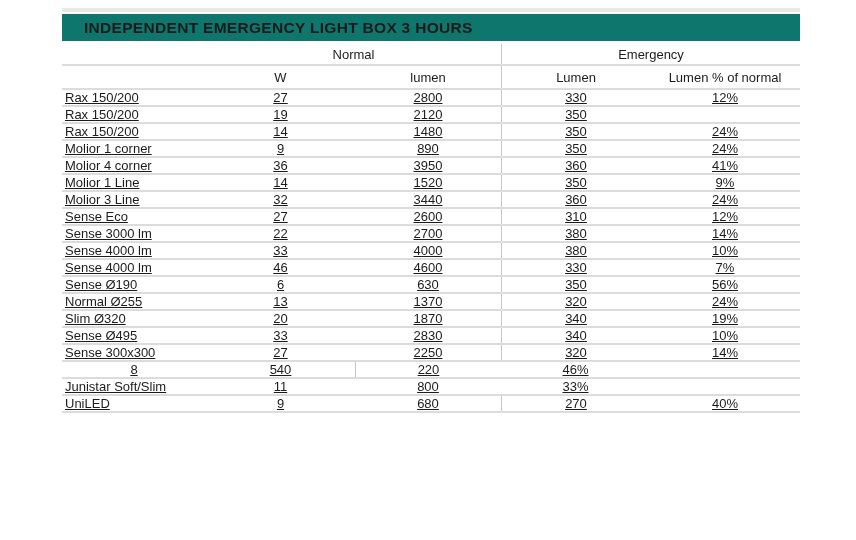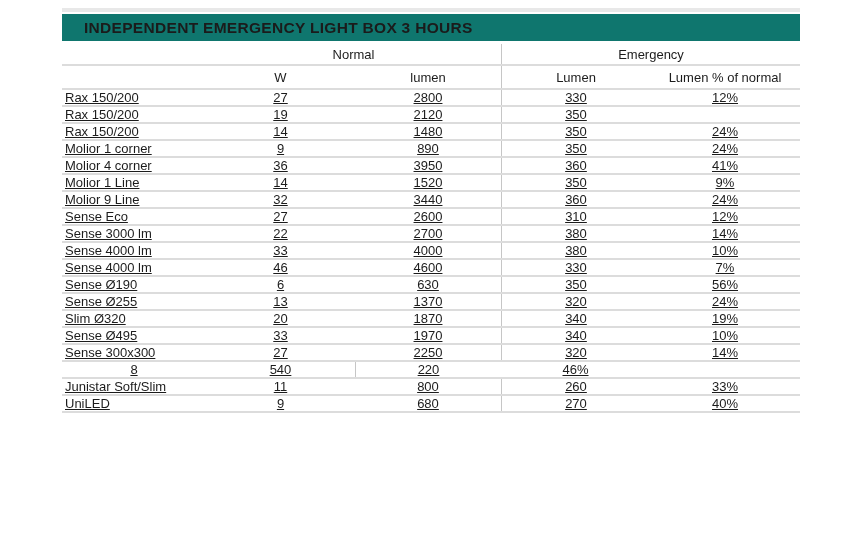--- a/index.html
+++ b/index.html
@@ -109,21 +109,21 @@
 
   <div class="row data-row">
     <div class="cell product">Molior 1 Line</div>
     <div class="cell">14</div>
     <div class="cell">1520</div>
     <div class="cell em-left">350</div>
     <div class="cell">9%</div>
   </div>
 
   <div class="row data-row">
-    <div class="cell product">Molior 9 Line</div>
+    <div class="cell product">Molior 3 Line</div>
     <div class="cell">32</div>
     <div class="cell">3440</div>
     <div class="cell em-left">360</div>
     <div class="cell">24%</div>
   </div>
 
   <div class="row data-row">
     <div class="cell product">Sense Eco</div>
     <div class="cell">27</div>
     <div class="cell">2600</div>
@@ -157,39 +157,39 @@
 
   <div class="row data-row">
     <div class="cell product">Sense Ø190</div>
     <div class="cell">6</div>
     <div class="cell">630</div>
     <div class="cell em-left">350</div>
     <div class="cell">56%</div>
   </div>
 
   <div class="row data-row">
-    <div class="cell product">Sense Ø255</div>
+    <div class="cell product">Normal Ø255</div>
     <div class="cell">13</div>
     <div class="cell">1370</div>
     <div class="cell em-left">320</div>
     <div class="cell">24%</div>
   </div>
 
   <div class="row data-row">
     <div class="cell product">Slim Ø320</div>
     <div class="cell">20</div>
     <div class="cell">1870</div>
     <div class="cell em-left">340</div>
     <div class="cell">19%</div>
   </div>
 
   <div class="row data-row">
     <div class="cell product">Sense Ø495</div>
     <div class="cell">33</div>
-    <div class="cell">1970</div>
+    <div class="cell">2830</div>
     <div class="cell em-left">340</div>
     <div class="cell">10%</div>
   </div>
 
   <div class="row data-row">
     <div class="cell product">Sense 300x300</div>
     <div class="cell">27</div>
     <div class="cell">2250</div>
     <div class="cell em-left">320</div>
     <div class="cell">14%</div>
@@ -199,21 +199,20 @@
     <div class="cell">8</div>
     <div class="cell">540</div>
     <div class="cell em-left">220</div>
     <div class="cell">46%</div>
   </div>
 
   <div class="row data-row">
     <div class="cell product">Junistar Soft/Slim</div>
     <div class="cell">11</div>
     <div class="cell">800</div>
-    <div class="cell em-left">260</div>
     <div class="cell">33%</div>
   </div>
 
   <div class="row data-row">
     <div class="cell product">UniLED</div>
     <div class="cell">9</div>
     <div class="cell">680</div>
     <div class="cell em-left">270</div>
     <div class="cell">40%</div>
   </div>

